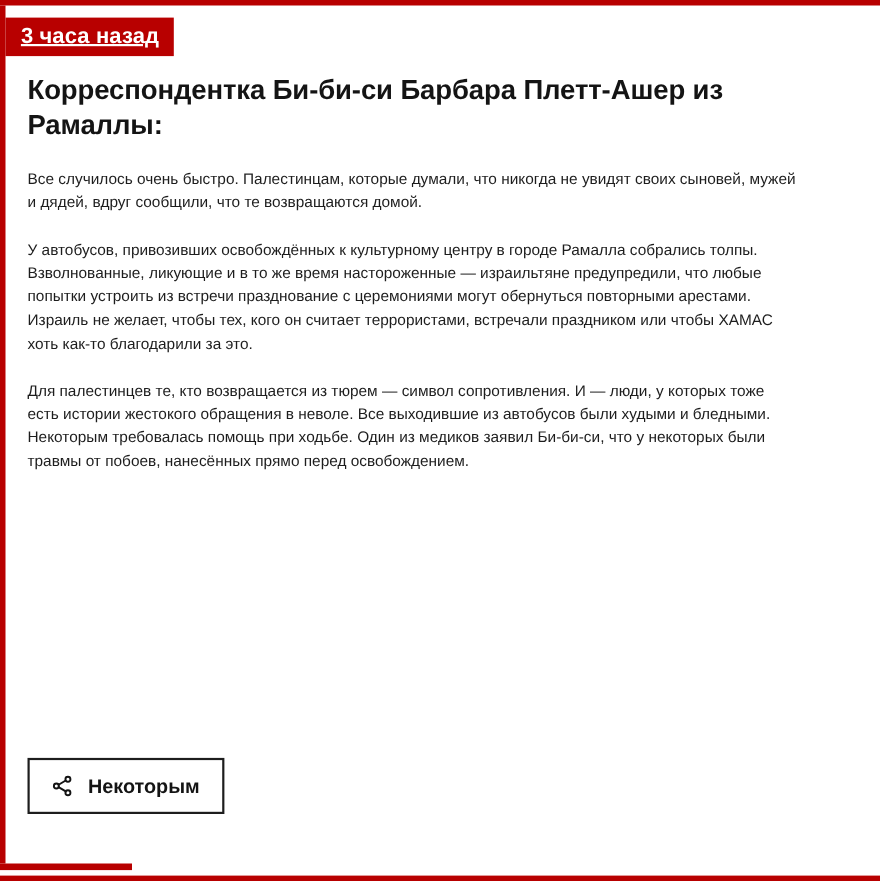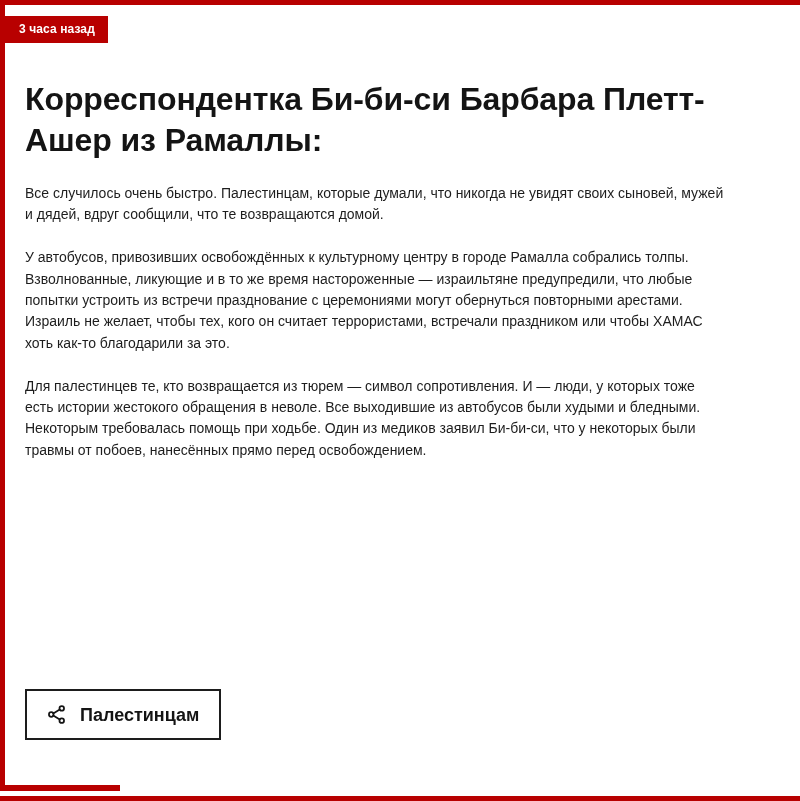--- a/index.html
+++ b/index.html
@@ -57,40 +57,41 @@
     height: 5px;
     background: #b80000;
   }
 
   .timestamp {
     position: absolute;
     left: 5px;
     top: 16px;
     background: #b80000;
     color: #ffffff;
-    font-size: 12px;
+    font-size: 20px;
     font-weight: bold;
     padding: 7px 13px 8px 14px;
     letter-spacing: 0.1px;
     line-height: 1;
+    text-decoration: underline;
   }
 
   .content {
     position: absolute;
     left: 25px;
     top: 66px;
     width: 700px;
   }
 
   .headline {
-    font-size: 32px;
+    font-size: 25px;
     font-weight: bold;
     color: #141414;
     line-height: 1.28;
-    margin: 13px 0 22px 0;
+    margin: 0 0 22px 0;
     letter-spacing: -0.1px;
   }
 
   .para {
     font-size: 14px;
     color: #1d1d1d;
     line-height: 1.52;
     margin: 0 0 22px 0;
   }
   .para:last-of-type {
@@ -144,19 +145,19 @@
   <div class="share-button">
     <span class="share-icon-wrap">
       <svg class="share-icon" viewBox="0 0 24 24" fill="none" stroke="#141414" stroke-width="2" stroke-linecap="round" stroke-linejoin="round" aria-hidden="true">
         <circle cx="18" cy="5" r="2.6"></circle>
         <circle cx="6" cy="12" r="2.6"></circle>
         <circle cx="18" cy="19" r="2.6"></circle>
         <line x1="8.3" y1="10.8" x2="15.7" y2="6.3"></line>
         <line x1="8.3" y1="13.2" x2="15.7" y2="17.7"></line>
       </svg>
     </span>
-    <span class="label">Палестинцам</span>
+    <span class="label">Некоторым</span>
   </div>
 
   <div class="bottom-red-left"></div>
   <div class="bottom-red-full"></div>
 
 </div>
 
 </body></html>

